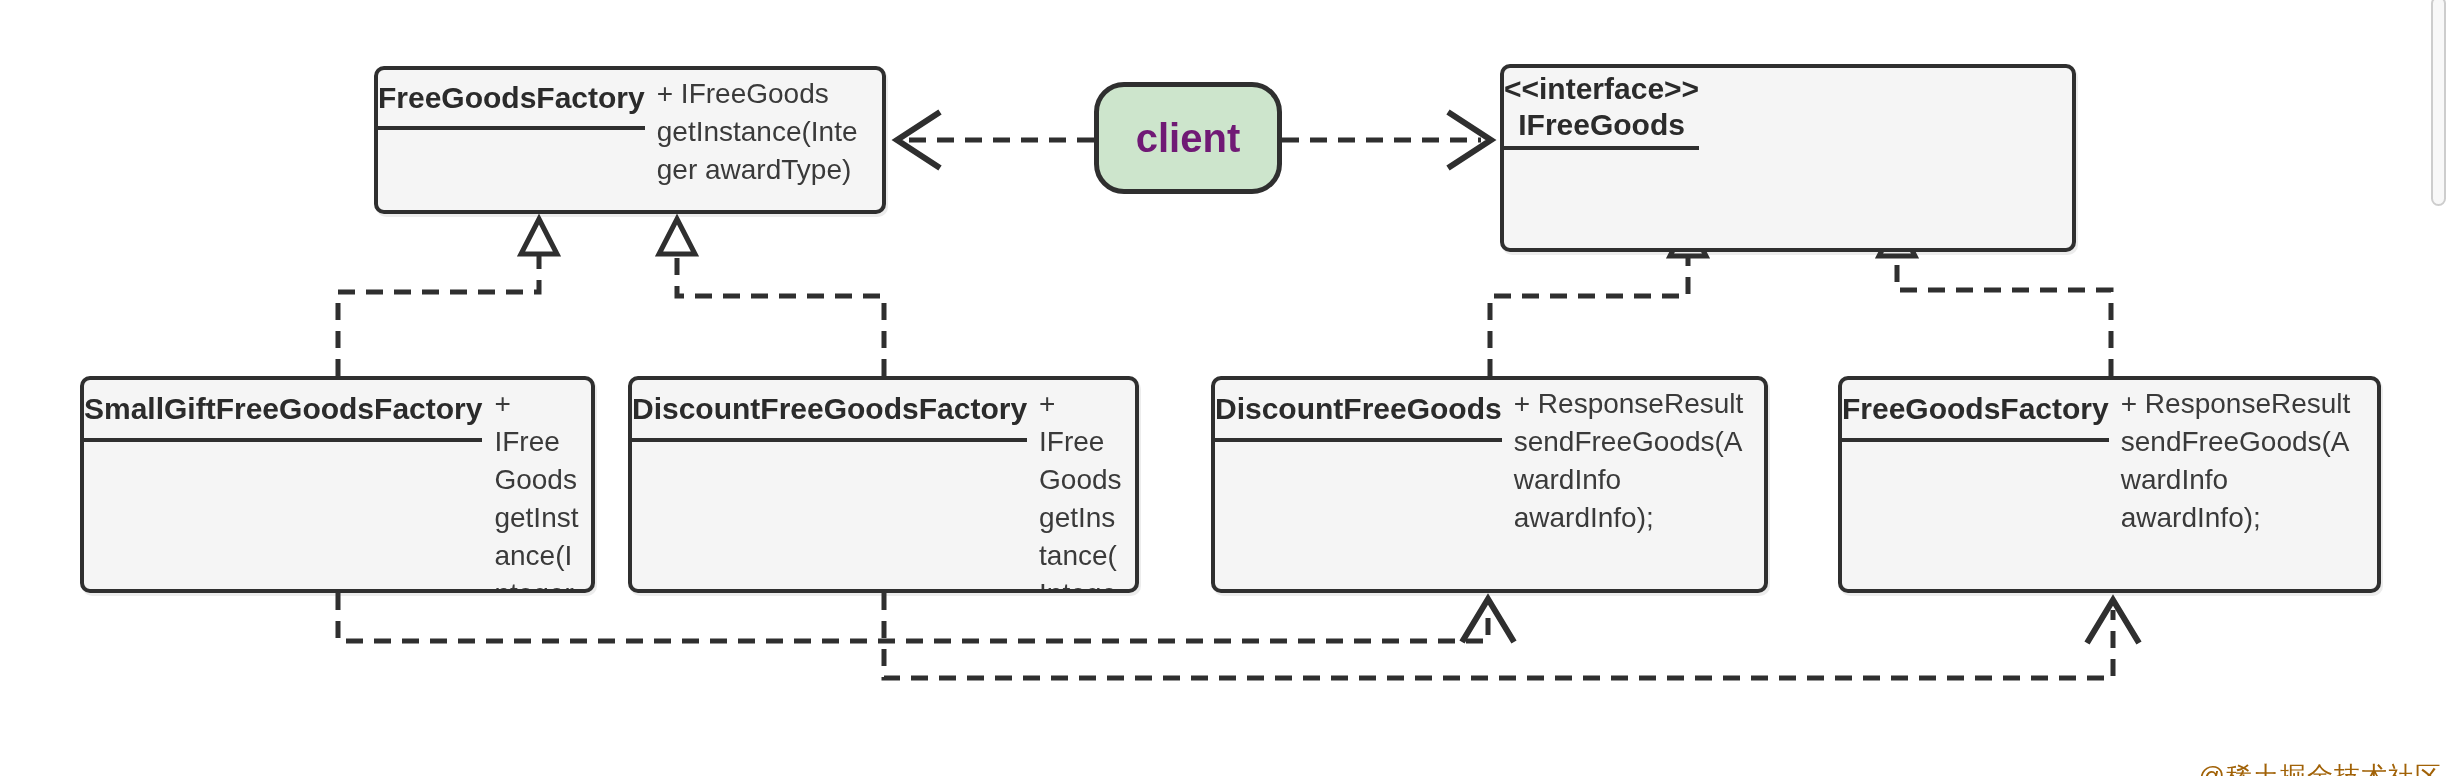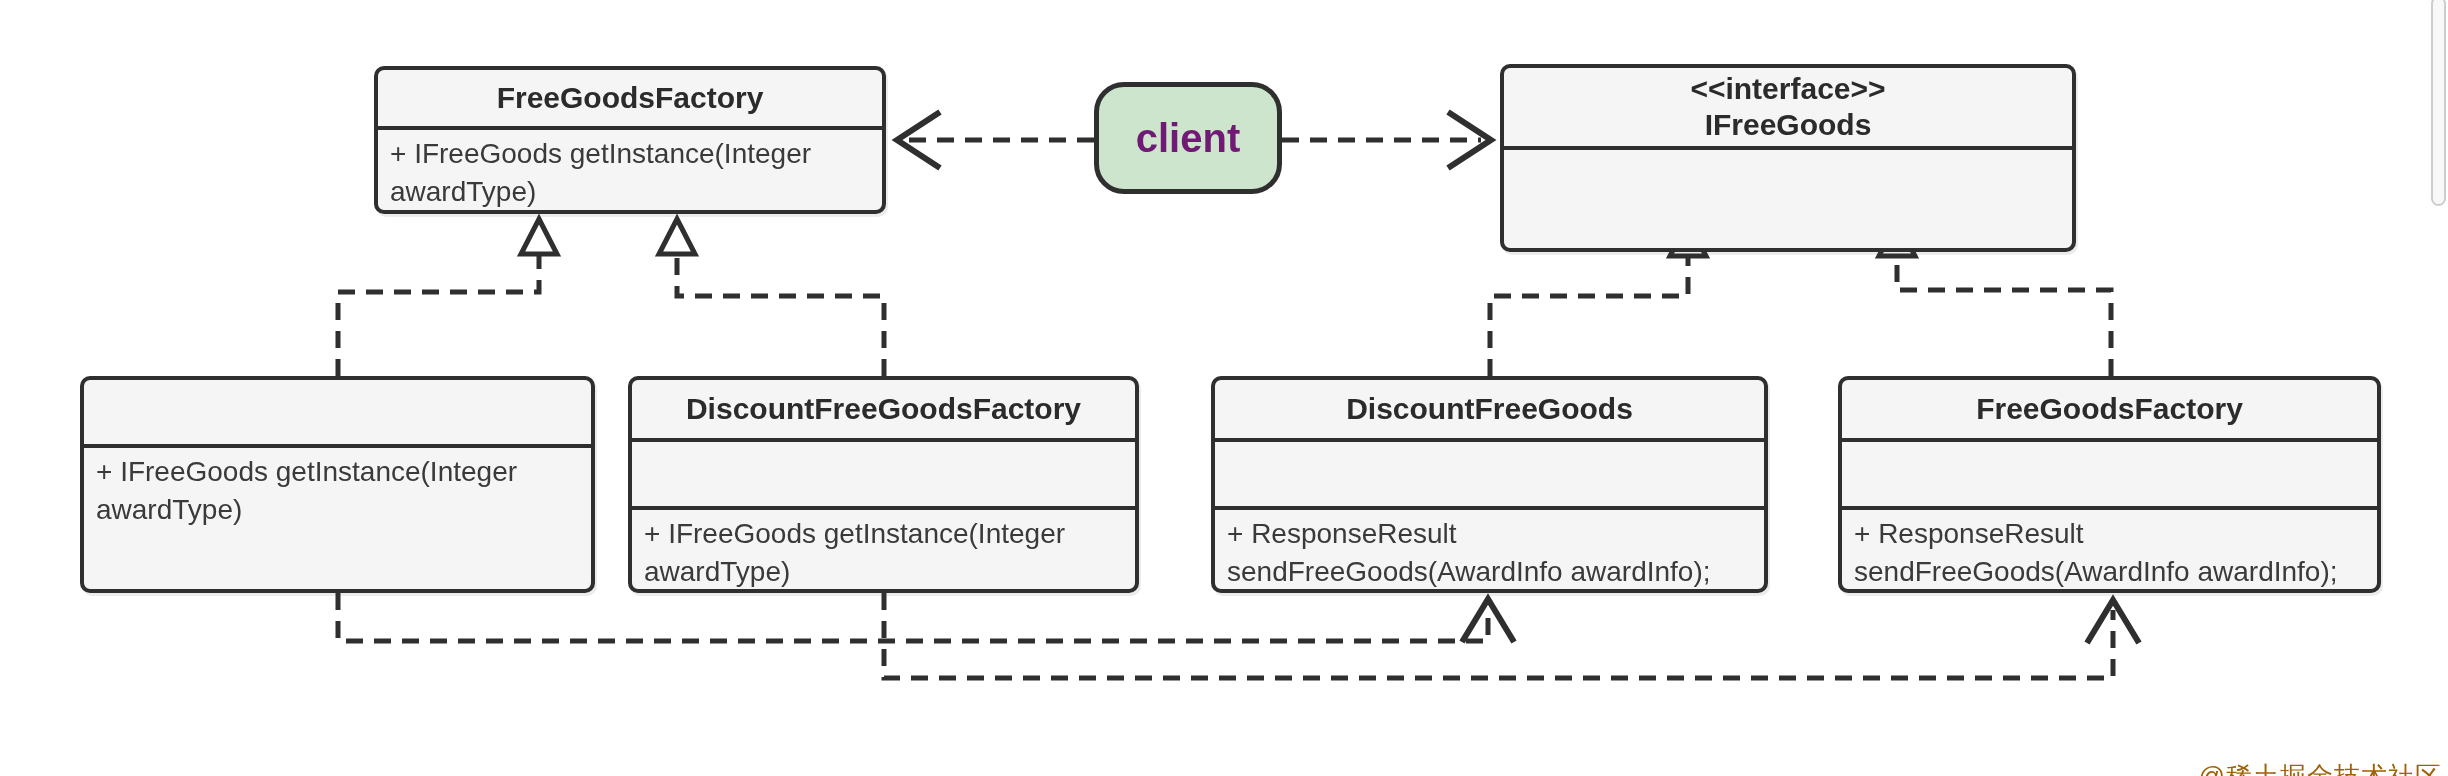--- a/index.html
+++ b/index.html
@@ -8,21 +8,21 @@
 
   #connector-layer { position: absolute; left: 0; top: 0; width: 2448px; height: 776px; }
 
   .uml-box {
     position: absolute;
     background: #f5f5f5;
     border: 4px solid #2f2f2f;
     border-radius: 10px;
     box-sizing: border-box;
     display: flex;
-    flex-direction: column;
+    flex-direction: row;
     box-shadow: 2px 3px 0 rgba(70,70,70,0.10);
   }
   .uml-title {
     flex: 0 0 auto;
     display: flex; align-items: center; justify-content: center;
     font-weight: bold; font-size: 30px; color: #2b2b2b;
     border-bottom: 4px solid #2f2f2f;
     text-align: center;
   }
   .uml-title-stack { line-height: 36px; padding: 4px 0; }
@@ -116,20 +116,21 @@
   <div id="i-free-goods" class="uml-box">
     <div class="uml-title">
       <div class="uml-title-stack">
         <div>&lt;&lt;interface&gt;&gt;</div>
         <div>IFreeGoods</div>
       </div>
     </div>
   </div>
 
   <div id="small-gift-free-goods-factory" class="uml-box lower-box">
+    <div class="uml-title">SmallGiftFreeGoodsFactory</div>
     <div class="uml-fields"></div>
     <div class="uml-methods">+ IFreeGoods getInstance(Integer awardType)</div>
   </div>
 
   <div id="discount-free-goods-factory" class="uml-box lower-box">
     <div class="uml-title">DiscountFreeGoodsFactory</div>
     <div class="uml-fields"></div>
     <div class="uml-methods">+ IFreeGoods getInstance(Integer awardType)</div>
   </div>
 

